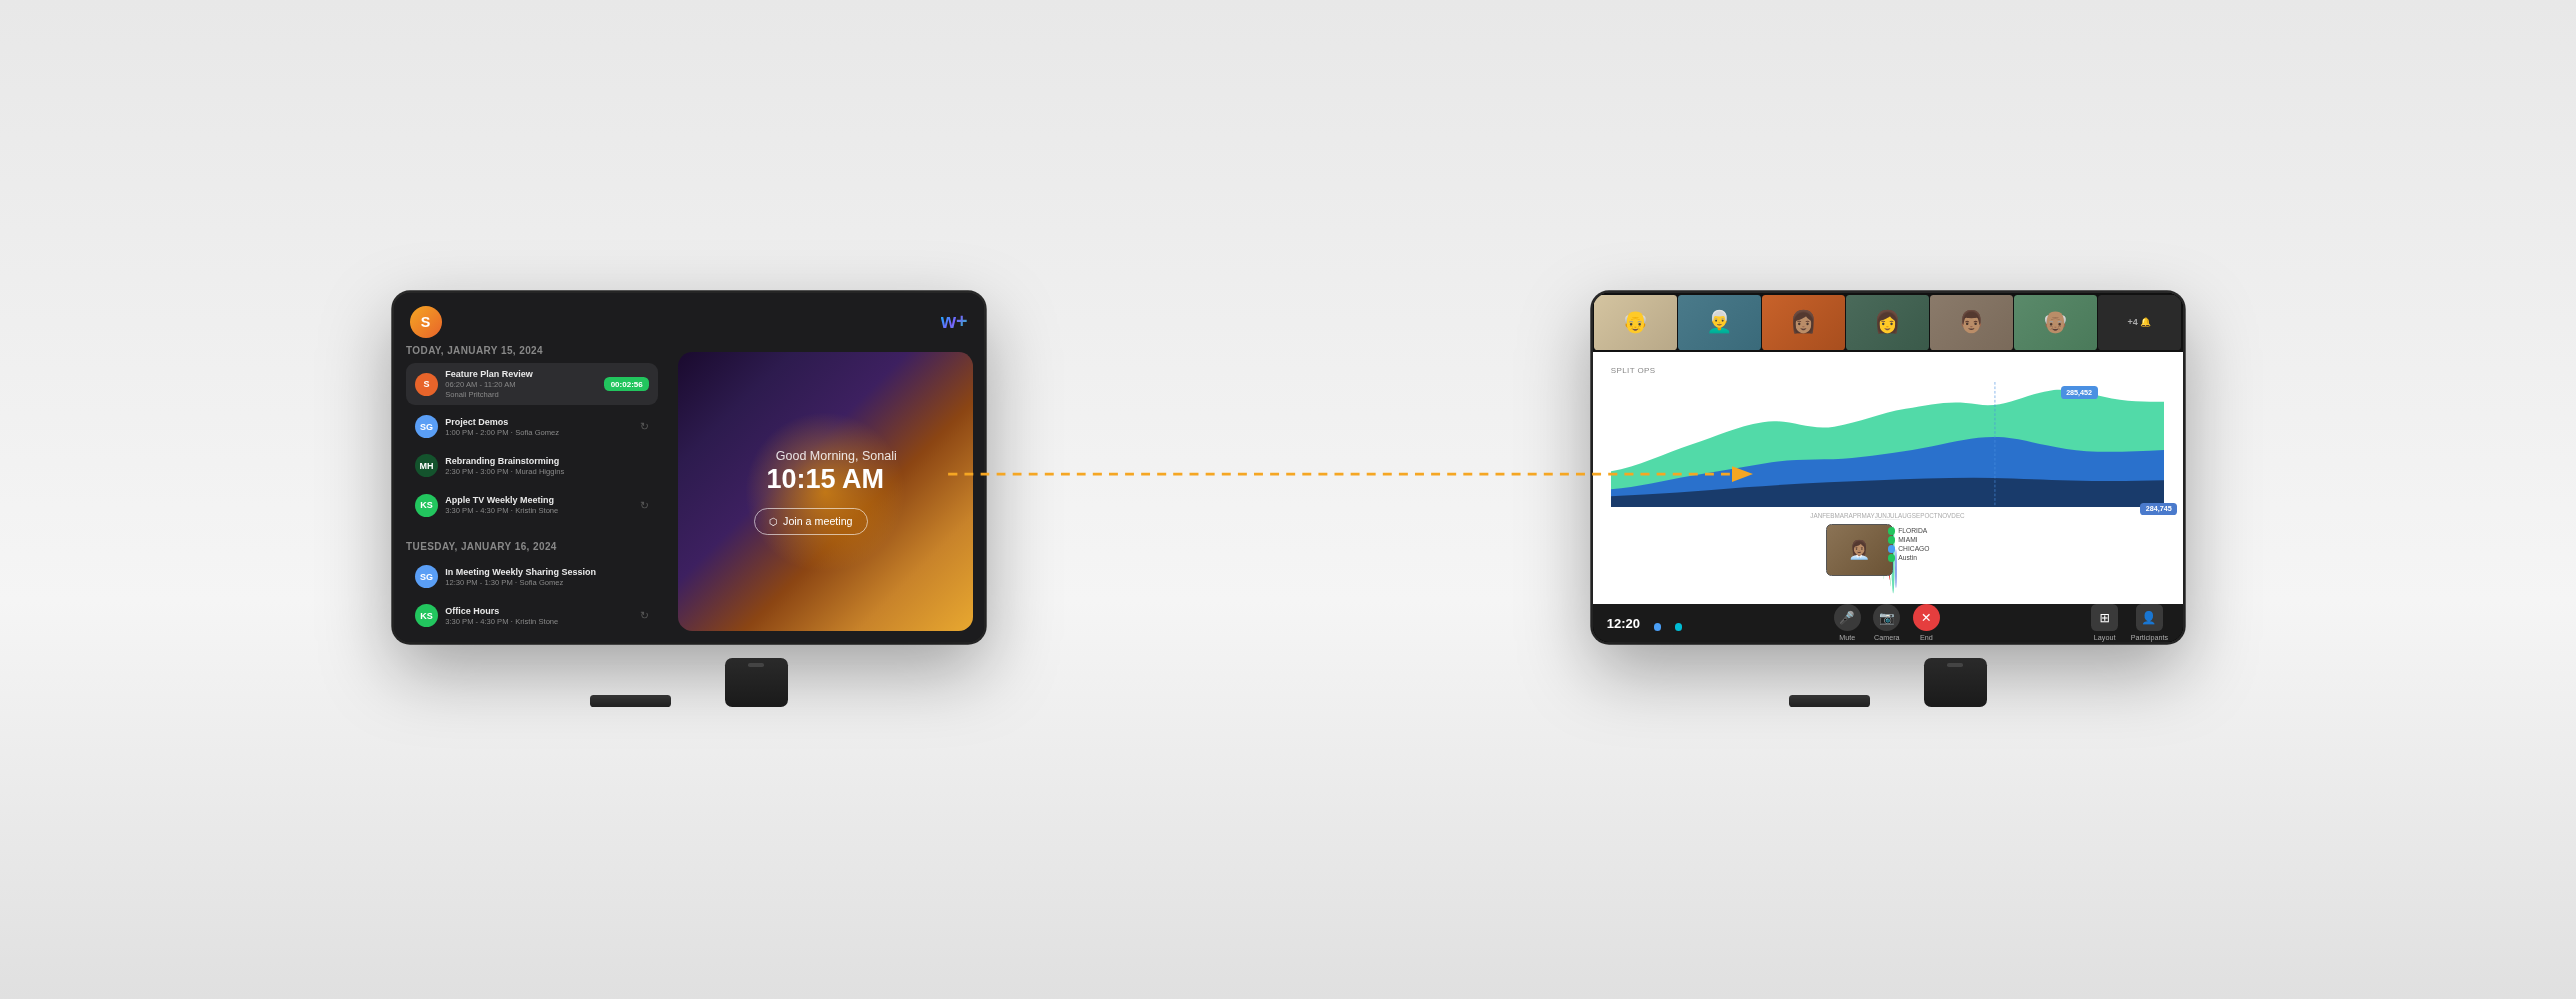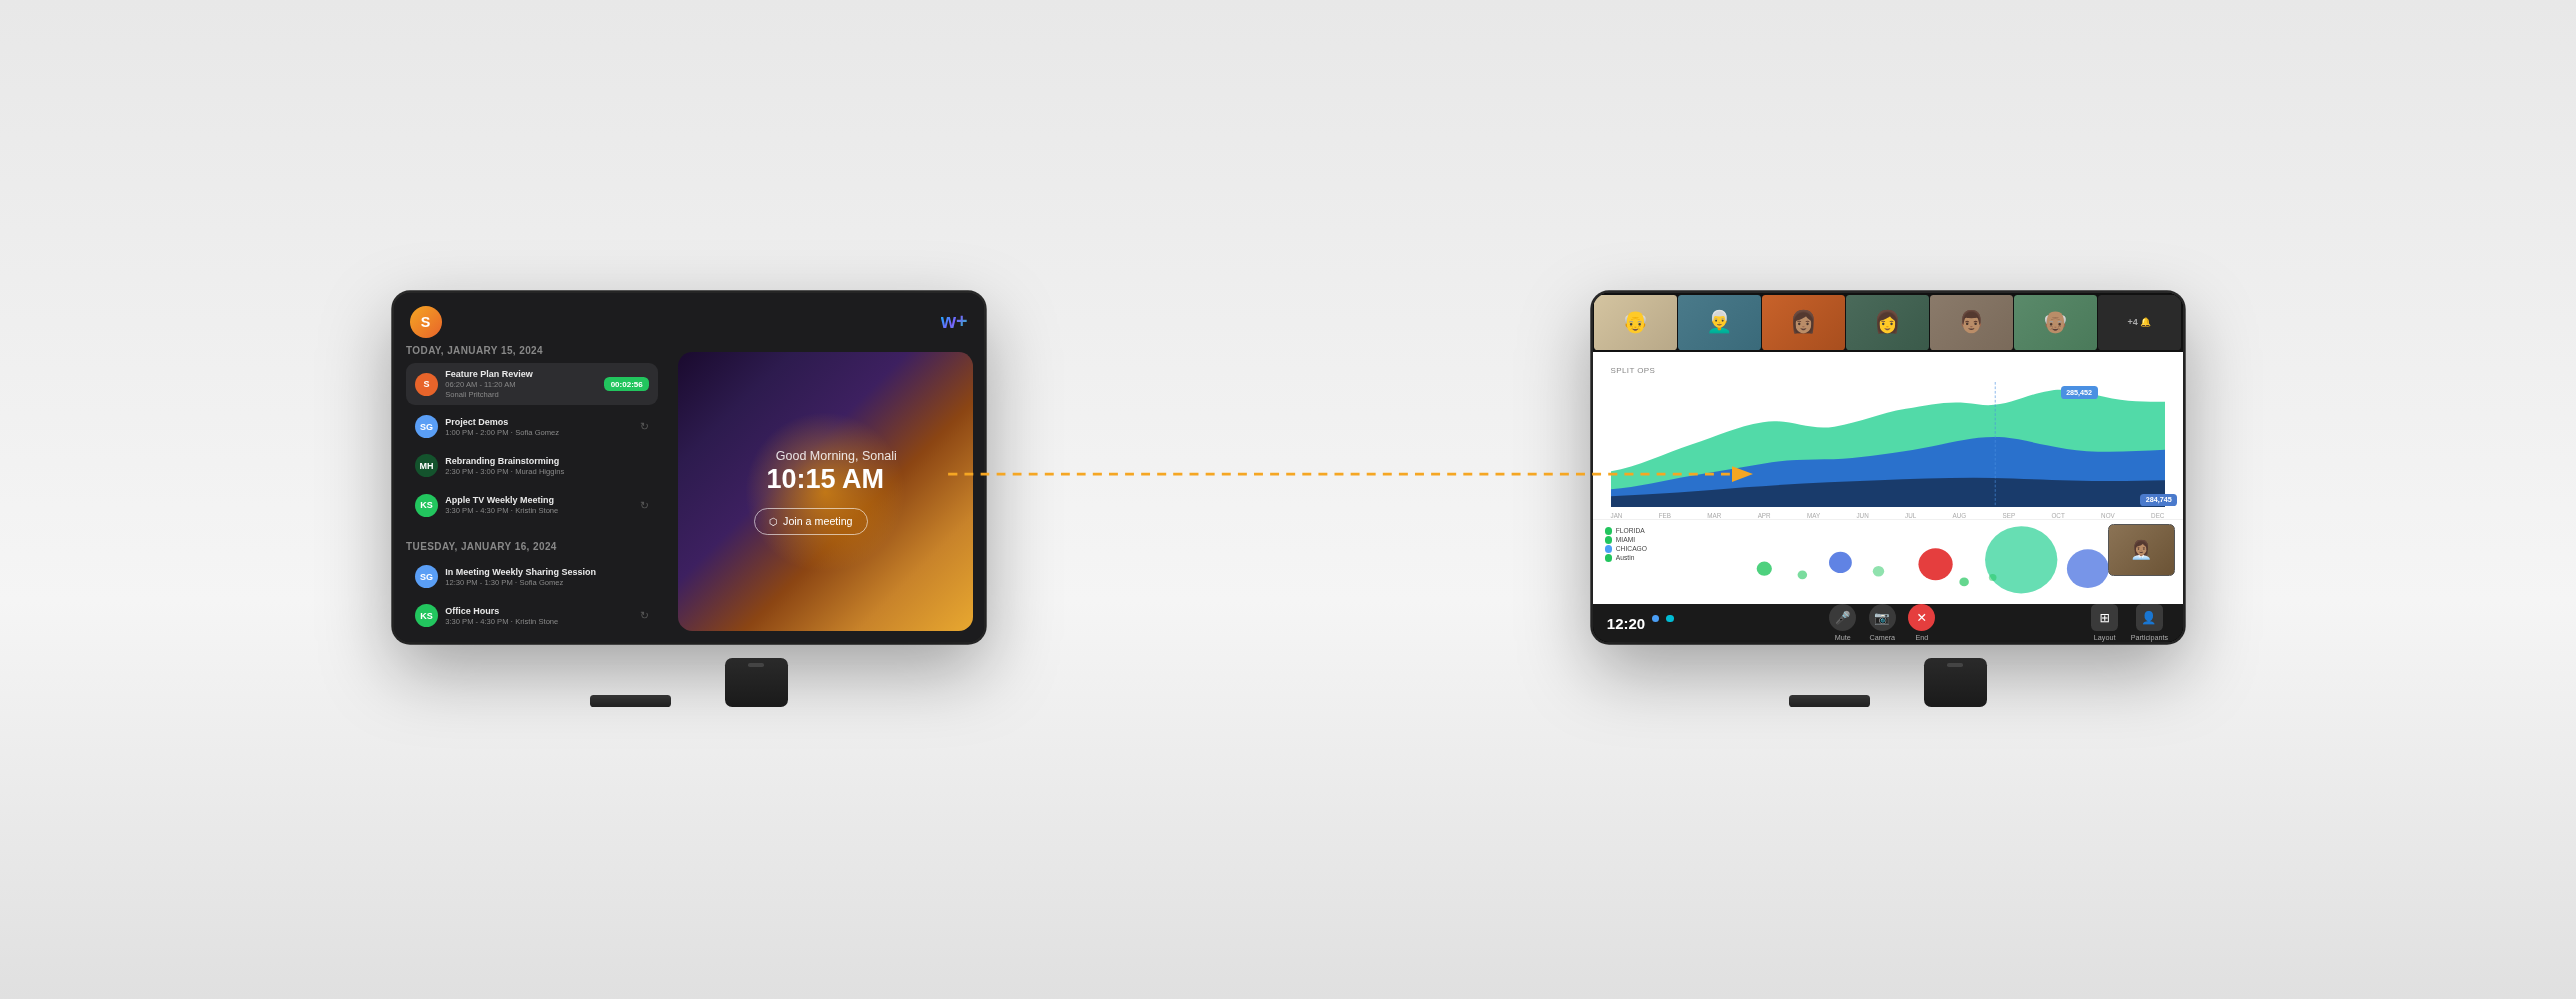--- a/index.html
+++ b/index.html
@@ -300,20 +300,21 @@
       gap: 1.8px;
     }
 
     
     .main-content-area {
       flex: 1;
       background: white;
       position: relative;
       display: flex;
       flex-direction: column;
+      align-items: center;
     }
 
     
     .chart-area {
       flex: 1;
       padding: 14.3px 18px 9px;
       position: relative;
     }
 
     .chart-value {
@@ -393,25 +394,25 @@
       height: 49px;
       background: #1a1a1a;
       display: flex;
       align-items: center;
       justify-content: space-between;
       padding: 0 14.3px;
     }
 
     .time-indicator {
       color: white;
-      font-size: 15px;
+      font-size: 13px;
       font-weight: 600;
       display: flex;
-      align-items: flex-start;
-      gap: 7px;
+      align-items: flex-end;
+      gap: 14px;
     }
 
     .dot-blue { width: 7.2px; height: 7.2px; border-radius: 50%; background: #4a9ef5; }
     .dot-teal { width: 7.2px; height: 7.2px; border-radius: 50%; background: #00bcd4; }
 
     .controls {
       display: flex;
       align-items: center;
       gap: 12.5px;
     }
@@ -651,21 +652,21 @@
             <span class="month-label">JUN</span>
             <span class="month-label">JUL</span>
             <span class="month-label">AUG</span>
             <span class="month-label">SEP</span>
             <span class="month-label">OCT</span>
             <span class="month-label">NOV</span>
             <span class="month-label">DEC</span>
           </div>
 
           <div class="chart-tooltip">285,452</div>
-          <div style="position:absolute;background:#4a7acc;color:white;font-size:7.2px;font-weight:600;padding:1.8px 5.4px;border-radius:3.6px;bottom:98px;right:5.4px;">284,745</div>
+          <div style="position:absolute;background:#4a7acc;color:white;font-size:7.2px;font-weight:600;padding:1.8px 5.4px;border-radius:3.6px;bottom:89px;right:5.4px;">284,745</div>
 
           <div class="bubble-area">
 
             <div style="position:absolute;left:12.5px;top:7.2px;z-index:2;">
               <div class="legend-item">
                 <div class="legend-dot" style="background:#22c55e;"></div>
                 <span>FLORIDA</span>
               </div>
               <div class="legend-item">
                 <div class="legend-dot" style="background:#22c55e;"></div>

